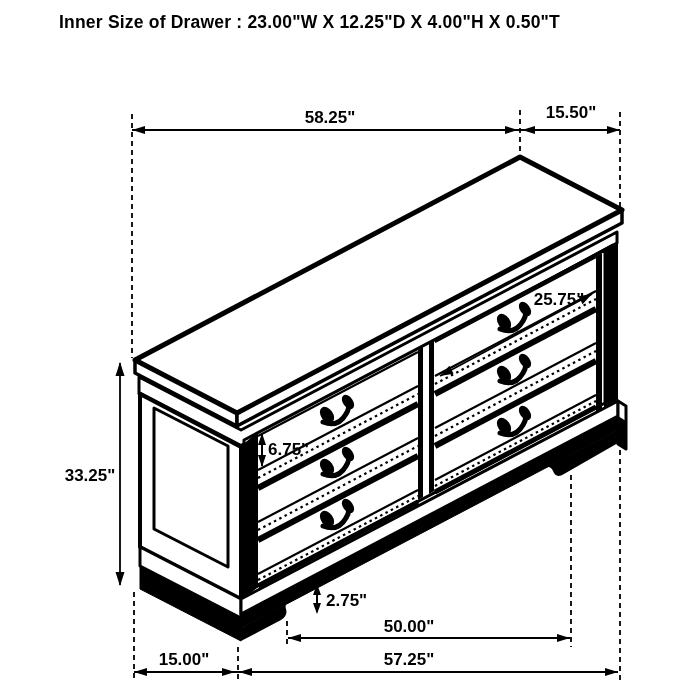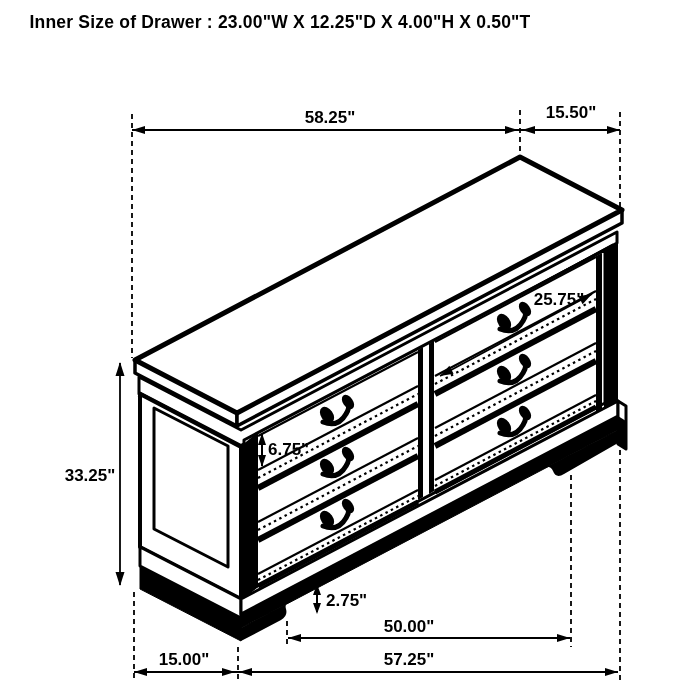--- a/index.html
+++ b/index.html
@@ -6,21 +6,21 @@
   .canvas{
     position:relative;
     width:700px;height:700px;
     background:#ffffff;
     font-family:"Liberation Sans", sans-serif;
     overflow:hidden;
   }
   .title{
     position:absolute;
     top:12px;left:0;width:560px;
-    text-align:center;
+    text-align:right;
     font-size:17.5px;
     font-weight:bold;
     color:#000;
     letter-spacing:0.2px;
   }
   svg{position:absolute;top:0;left:0;}
   svg text{
     font-family:"Liberation Sans", sans-serif;
     font-size:17px;
     font-weight:bold;

